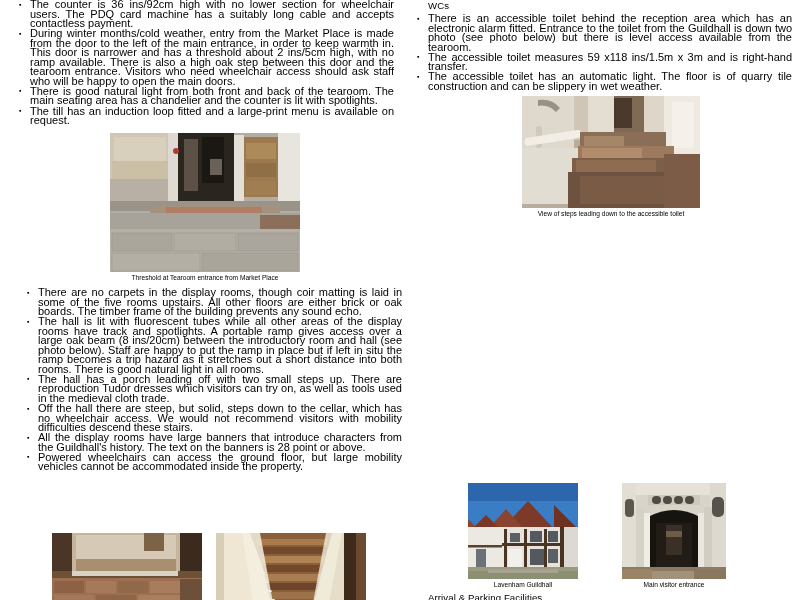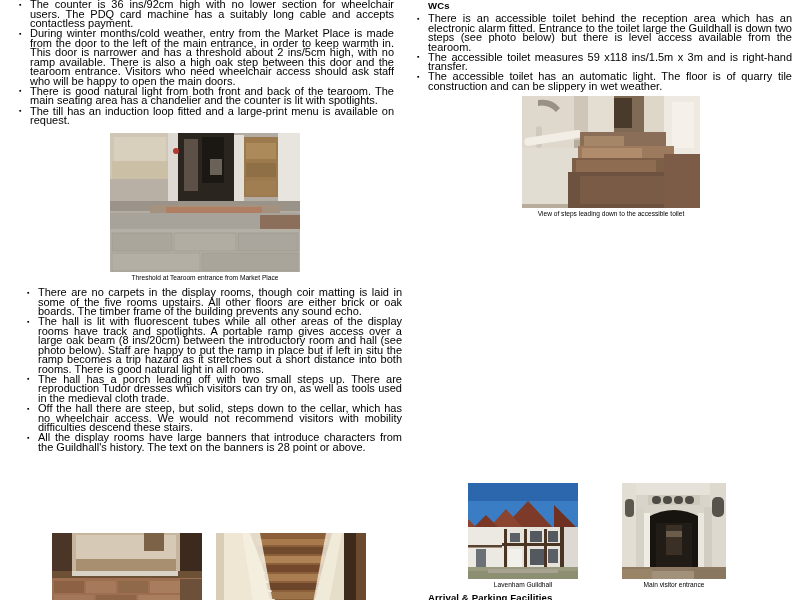--- a/index.html
+++ b/index.html
@@ -23,21 +23,21 @@
   .col {
     position: absolute;
     top: 0;
     width: 388px;
   }
   .col-left  { left: 8px; }
   .col-right { left: 406px; }
 
   h2.section-heading {
     font-size: 9.6px;
-    font-weight: bold;
+    font-weight: normal;
     margin: 0 0 2px 22px;
     letter-spacing: 0.1px;
     line-height: 12px;
   }
 
   ul.bullets {
     list-style: none;
     margin: 0;
     padding: 0;
   }
@@ -128,20 +128,21 @@
       <div class="caption">Threshold at Tearoom entrance from Market Place</div>
     </div>
 
     <div style="position:absolute; left:8px; top:288px; width:388px;">
       <ul class="bullets">
         <li>There are no carpets in the display rooms, though coir matting is laid in some of the five rooms upstairs. All other floors are either brick or oak boards. The timber frame of the building prevents any sound echo.</li>
         <li>The hall is lit with fluorescent tubes while all other areas of the display rooms have track and spotlights.  A portable ramp gives access over a large oak beam (8 ins/20cm) between the introductory room and hall (see photo below). Staff are happy to put the ramp in place but if left in situ the ramp becomes a trip hazard as it stretches out a short distance into both rooms. There is good natural light in all rooms.</li>
         <li>The hall has a porch leading off with two small steps up. There are reproduction Tudor dresses which visitors can try on, as well as tools used in the medieval cloth trade.</li>
         <li>Off the hall there are steep, but solid, steps down to the cellar, which has no wheelchair access. We would not recommend visitors with mobility difficulties descend these stairs.</li>
         <li>All the display rooms have large banners that introduce characters from the Guildhall's history. The text on the banners is 28 point or above.</li>
+        <li>Powered wheelchairs can access the ground floor, but large mobility vehicles cannot be accommodated inside the property.</li>
       </ul>
     </div>
 
     <div class="figure" style="left:44px; top:533px; width:150px; height:75px;">
       <div class="photo">
         <svg viewBox="0 0 150 75" preserveAspectRatio="none">
           <rect x="0" y="0" width="150" height="75" fill="#8c6f55"></rect>
           <rect x="0" y="0" width="20" height="44" fill="#4a3526"></rect>
           <rect x="20" y="0" width="108" height="40" fill="#c6b49c"></rect>
           <rect x="24" y="2" width="100" height="26" fill="#d6c9b5"></rect>
@@ -185,21 +186,21 @@
           <rect x="0" y="0" width="8" height="75" fill="#d8cdb6"></rect>
         </svg>
       </div>
     </div>
   </div>
 
   <div class="col col-right">
 
     <h2 class="section-heading">WCs</h2>
     <ul class="bullets">
-      <li>There is an accessible toilet behind the reception area which has an electronic alarm fitted. Entrance to the toilet large the Guildhall is down two steps (see photo below) but there is level access available from the tearoom.</li>
+      <li>There is an accessible toilet behind the reception area which has an electronic alarm fitted. Entrance to the toilet from the Guildhall is down two photo (see photo below) but there is level access available from the tearoom.</li>
       <li>The accessible toilet measures 59 x118 ins/1.5m x 3m and is right-hand transfer.</li>
       <li>The accessible toilet has an automatic light. The floor is of quarry tile construction and can be slippery in wet weather.</li>
     </ul>
 
     <div class="figure" style="left:116px; top:96px; width:178px; height:112px;">
       <div class="photo">
         <svg viewBox="0 0 178 112" preserveAspectRatio="none">
           <rect x="0" y="0" width="178" height="112" fill="#b8ac9c"></rect>
           <rect x="0" y="0" width="52" height="78" fill="#ded8cd"></rect>
           <rect x="52" y="0" width="14" height="44" fill="#cfc6b8"></rect>

